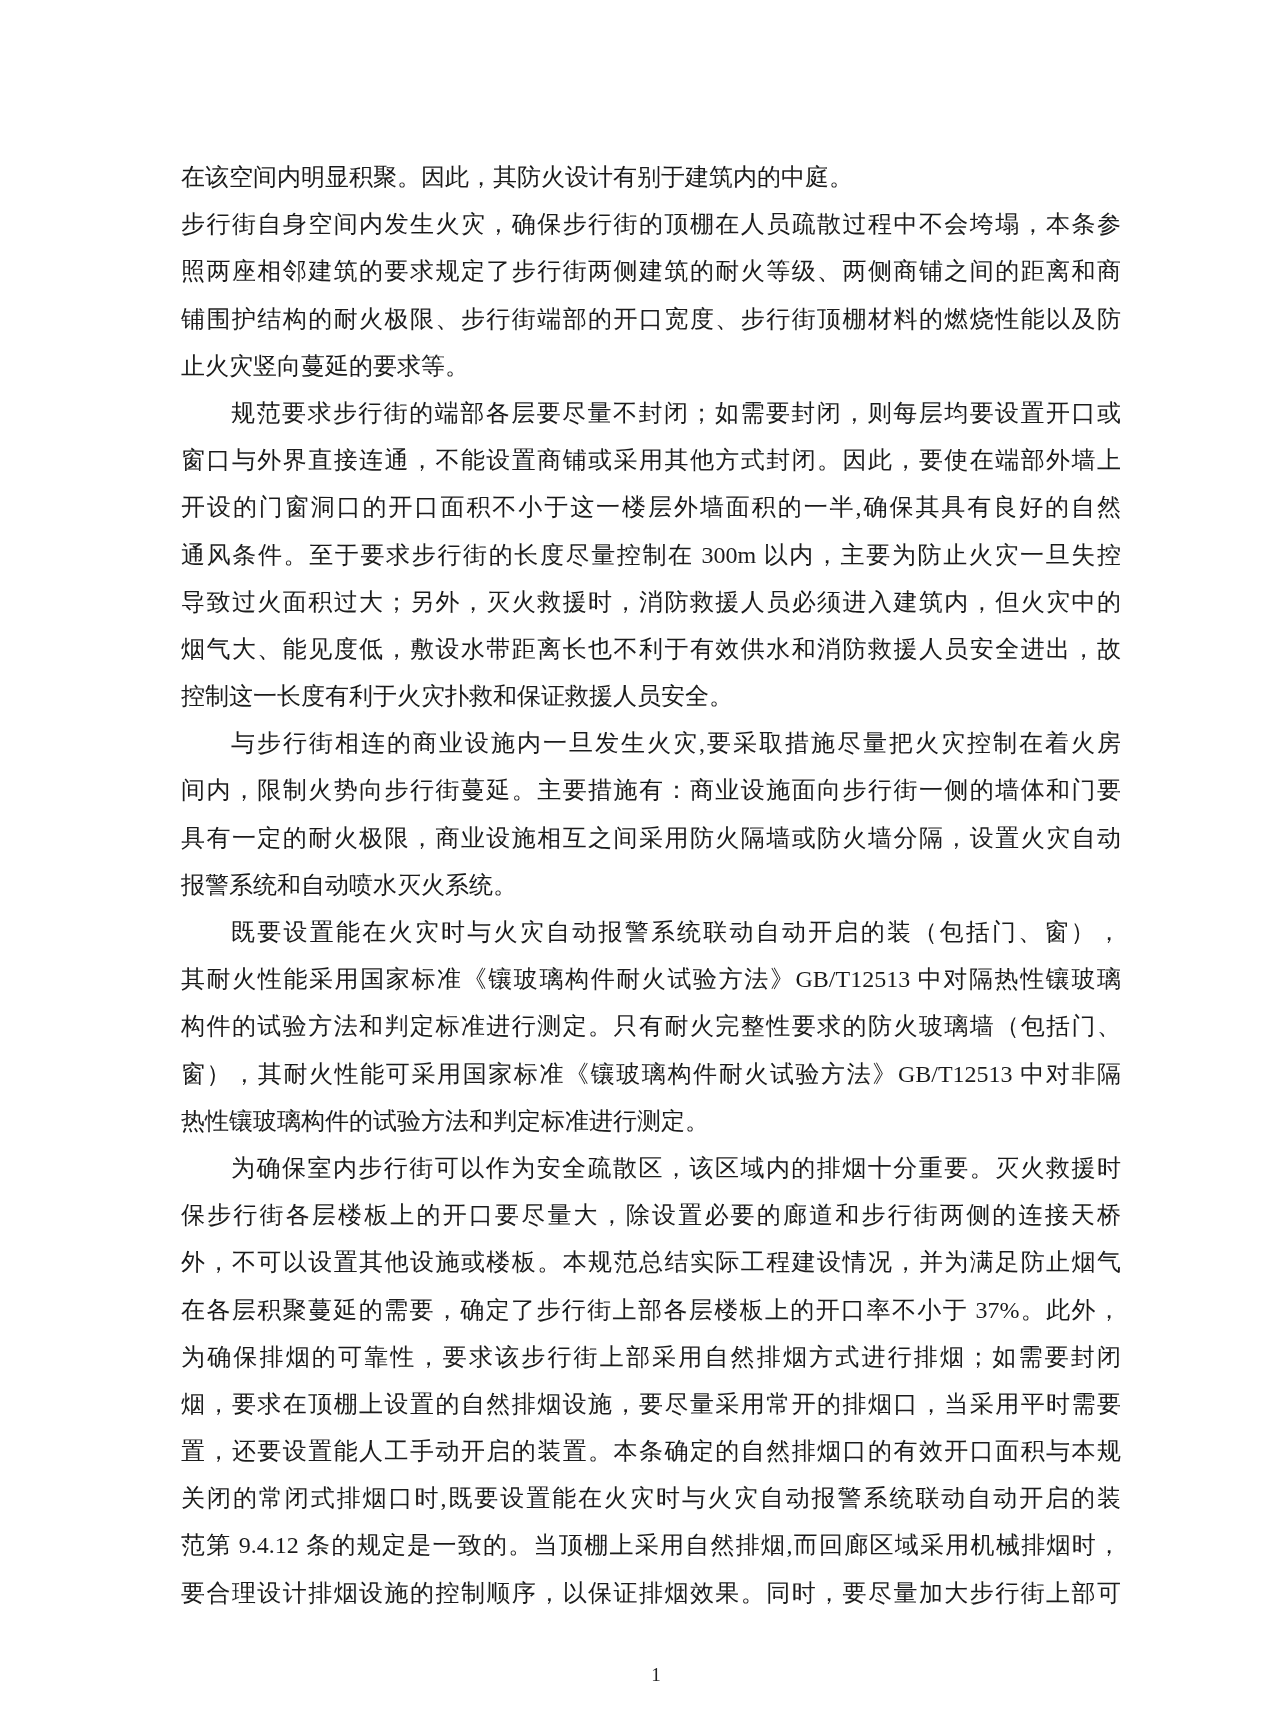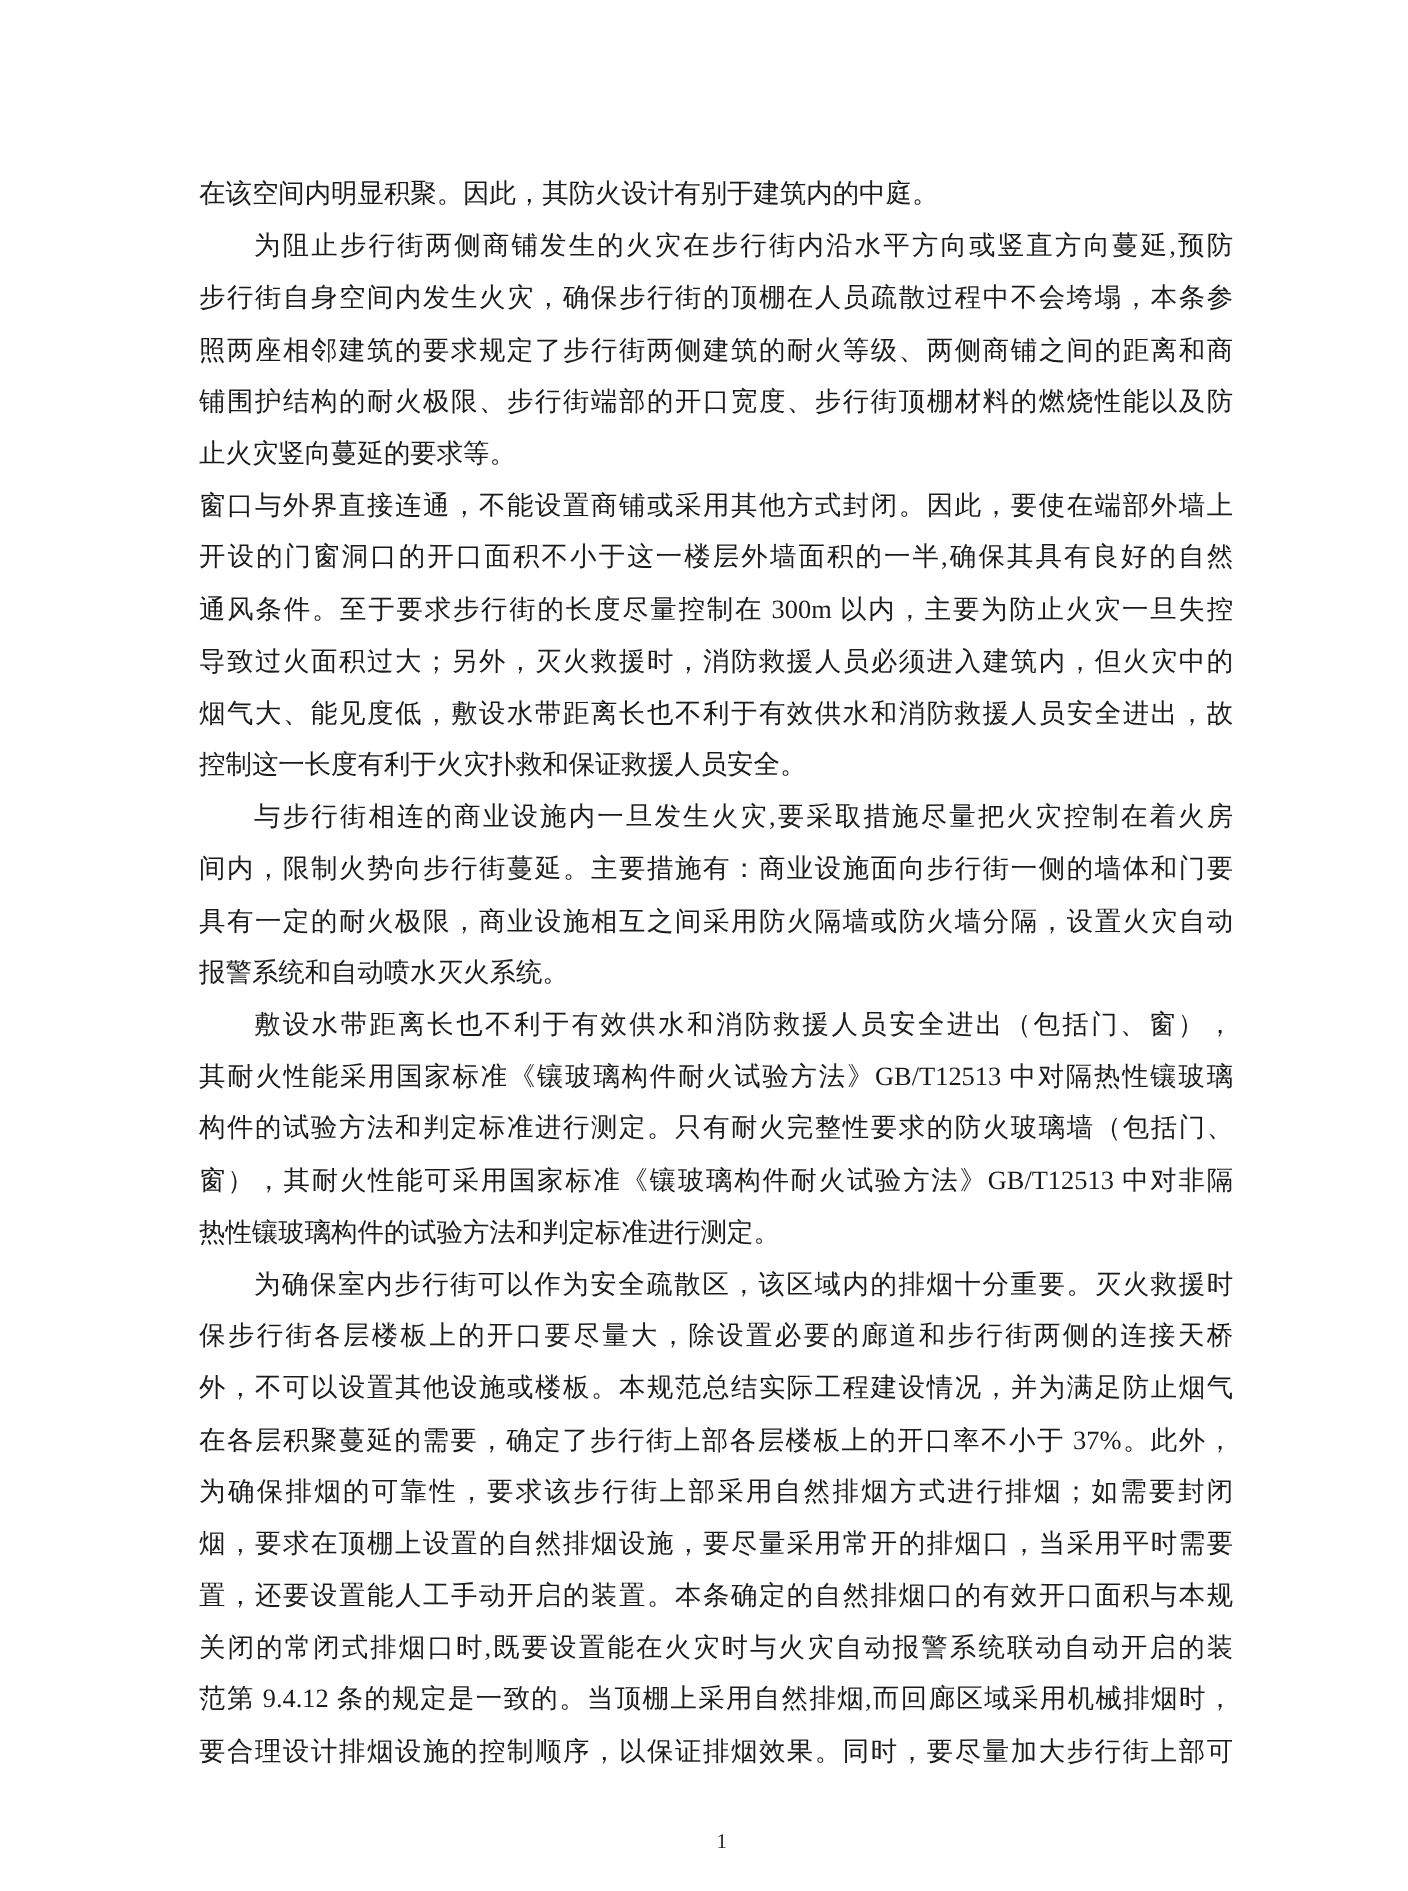--- a/index.html
+++ b/index.html
@@ -52,36 +52,36 @@
     font-size: 19px;
     color: #222222;
   }
 </style>
 </head>
 <body>
 
 <div class="page">
   <div class="text-block">
       <div class="line no-justify">在该空间内明显积聚。因此，其防火设计有别于建筑内的中庭。</div>
-      <div class="line indent">为阻止步行街两侧商铺发生的火灾在步行街内沿水平方向或竖直方向蔓延,预防</div>
       <div class="line">步行街自身空间内发生火灾，确保步行街的顶棚在人员疏散过程中不会垮塌，本条参</div>
       <div class="line">照两座相邻建筑的要求规定了步行街两侧建筑的耐火等级、两侧商铺之间的距离和商</div>
       <div class="line">铺围护结构的耐火极限、步行街端部的开口宽度、步行街顶棚材料的燃烧性能以及防</div>
       <div class="line no-justify">止火灾竖向蔓延的要求等。</div>
+      <div class="line indent">规范要求步行街的端部各层要尽量不封闭；如需要封闭，则每层均要设置开口或</div>
       <div class="line">窗口与外界直接连通，不能设置商铺或采用其他方式封闭。因此，要使在端部外墙上</div>
       <div class="line">开设的门窗洞口的开口面积不小于这一楼层外墙面积的一半,确保其具有良好的自然</div>
       <div class="line">通风条件。至于要求步行街的长度尽量控制在 300m 以内，主要为防止火灾一旦失控</div>
       <div class="line">导致过火面积过大；另外，灭火救援时，消防救援人员必须进入建筑内，但火灾中的</div>
       <div class="line">烟气大、能见度低，敷设水带距离长也不利于有效供水和消防救援人员安全进出，故</div>
       <div class="line no-justify">控制这一长度有利于火灾扑救和保证救援人员安全。</div>
       <div class="line indent">与步行街相连的商业设施内一旦发生火灾,要采取措施尽量把火灾控制在着火房</div>
       <div class="line">间内，限制火势向步行街蔓延。主要措施有：商业设施面向步行街一侧的墙体和门要</div>
       <div class="line">具有一定的耐火极限，商业设施相互之间采用防火隔墙或防火墙分隔，设置火灾自动</div>
       <div class="line no-justify">报警系统和自动喷水灭火系统。</div>
-      <div class="line indent">敷设水带距离长也不利于有效供水和消防救援人员安全进出（包括门、窗），</div>
+      <div class="line indent">既要设置能在火灾时与火灾自动报警系统联动自动开启的装（包括门、窗），</div>
       <div class="line">其耐火性能采用国家标准《镶玻璃构件耐火试验方法》GB/T12513 中对隔热性镶玻璃</div>
       <div class="line">构件的试验方法和判定标准进行测定。只有耐火完整性要求的防火玻璃墙（包括门、</div>
       <div class="line">窗），其耐火性能可采用国家标准《镶玻璃构件耐火试验方法》GB/T12513 中对非隔</div>
       <div class="line no-justify">热性镶玻璃构件的试验方法和判定标准进行测定。</div>
       <div class="line indent">为确保室内步行街可以作为安全疏散区，该区域内的排烟十分重要。灭火救援时</div>
       <div class="line">保步行街各层楼板上的开口要尽量大，除设置必要的廊道和步行街两侧的连接天桥</div>
       <div class="line">外，不可以设置其他设施或楼板。本规范总结实际工程建设情况，并为满足防止烟气</div>
       <div class="line">在各层积聚蔓延的需要，确定了步行街上部各层楼板上的开口率不小于 37%。此外，</div>
       <div class="line">为确保排烟的可靠性，要求该步行街上部采用自然排烟方式进行排烟；如需要封闭</div>
       <div class="line">烟，要求在顶棚上设置的自然排烟设施，要尽量采用常开的排烟口，当采用平时需要</div>

